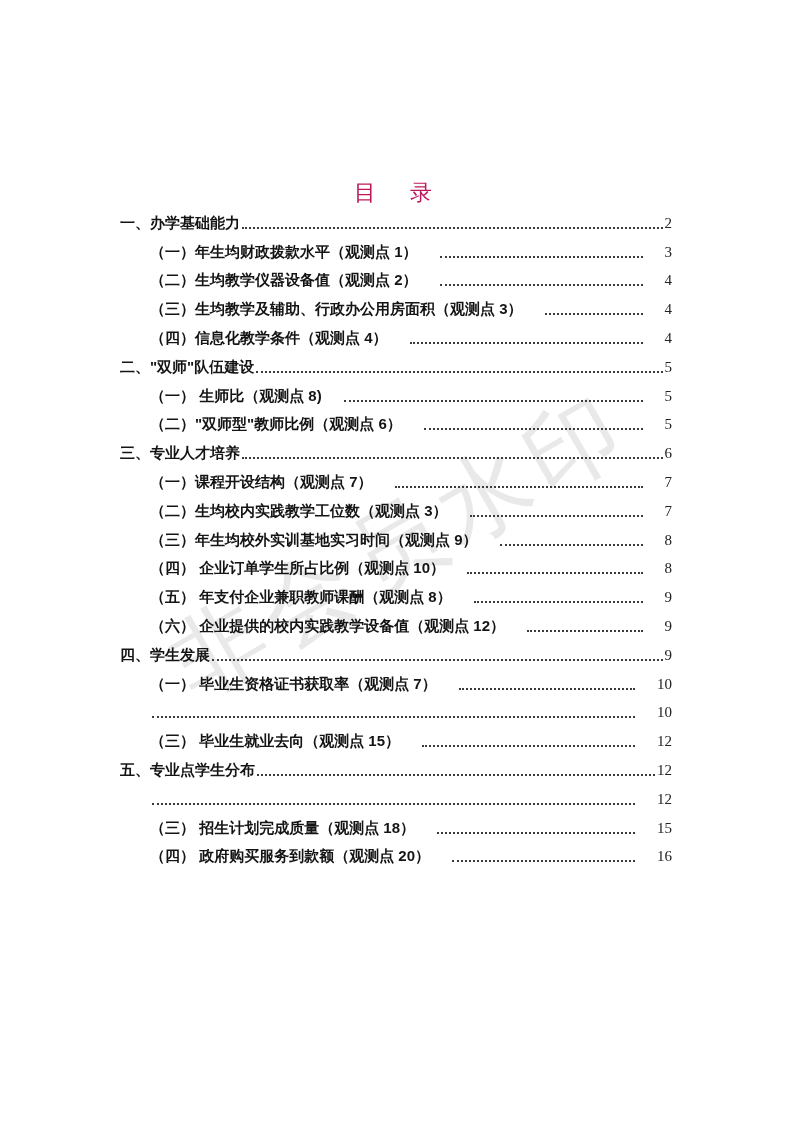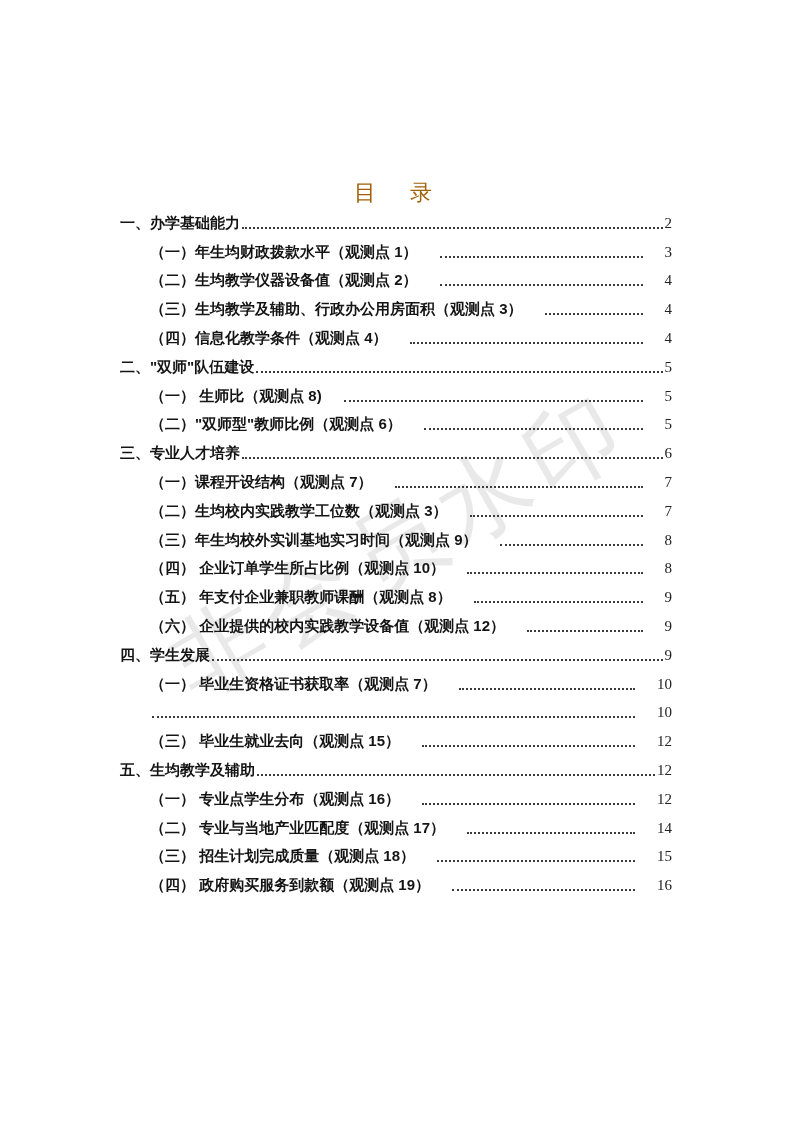--- a/index.html
+++ b/index.html
@@ -79,21 +79,21 @@
 </style>
 </head>
 <body>
 
 <div class="page">
 
   <div class="watermark" style="color: rgb(233, 233, 233);">非会员水印</div>
 
   <div class="content">
 
-    <div class="doc-title" style="color: #a16207;">目　录</div>
+    <div class="doc-title" style="color: #be185d;">目　录</div>
 
     <div class="toc" id="toc-list">
         <div class="toc-row level1">
     <span class="toc-label">一、办学基础能力</span>
     <span class="toc-leader"></span>
     <span class="toc-page">2</span>
   </div>
         <div class="toc-row level2">
     <span class="toc-label">（一）年生均财政拨款水平（观测点 1）</span>
     <span class="toc-leader"></span>
@@ -177,40 +177,34 @@
         <div class="toc-row level2">
     <span class="toc-leader"></span>
     <span class="toc-page">10</span>
   </div>
         <div class="toc-row level2">
     <span class="toc-label">（三） 毕业生就业去向（观测点 15）</span>
     <span class="toc-leader"></span>
     <span class="toc-page">12</span>
   </div>
         <div class="toc-row level1">
-    <span class="toc-label">五、生均教学及辅助</span>
+    <span class="toc-label">五、专业点学生分布</span>
     <span class="toc-leader"></span>
     <span class="toc-page">12</span>
   </div>
         <div class="toc-row level2">
-    <span class="toc-label">（一） 专业点学生分布（观测点 16）</span>
     <span class="toc-leader"></span>
     <span class="toc-page">12</span>
   </div>
         <div class="toc-row level2">
-    <span class="toc-label">（二） 专业与当地产业匹配度（观测点 17）</span>
-    <span class="toc-leader"></span>
-    <span class="toc-page">14</span>
-  </div>
-        <div class="toc-row level2">
     <span class="toc-label">（三） 招生计划完成质量（观测点 18）</span>
     <span class="toc-leader"></span>
     <span class="toc-page">15</span>
   </div>
         <div class="toc-row level2">
-    <span class="toc-label">（四） 政府购买服务到款额（观测点 19）</span>
+    <span class="toc-label">（四） 政府购买服务到款额（观测点 20）</span>
     <span class="toc-leader"></span>
     <span class="toc-page">16</span>
   </div>
       </div>
 
   </div>
 </div>
 
 </body></html>

